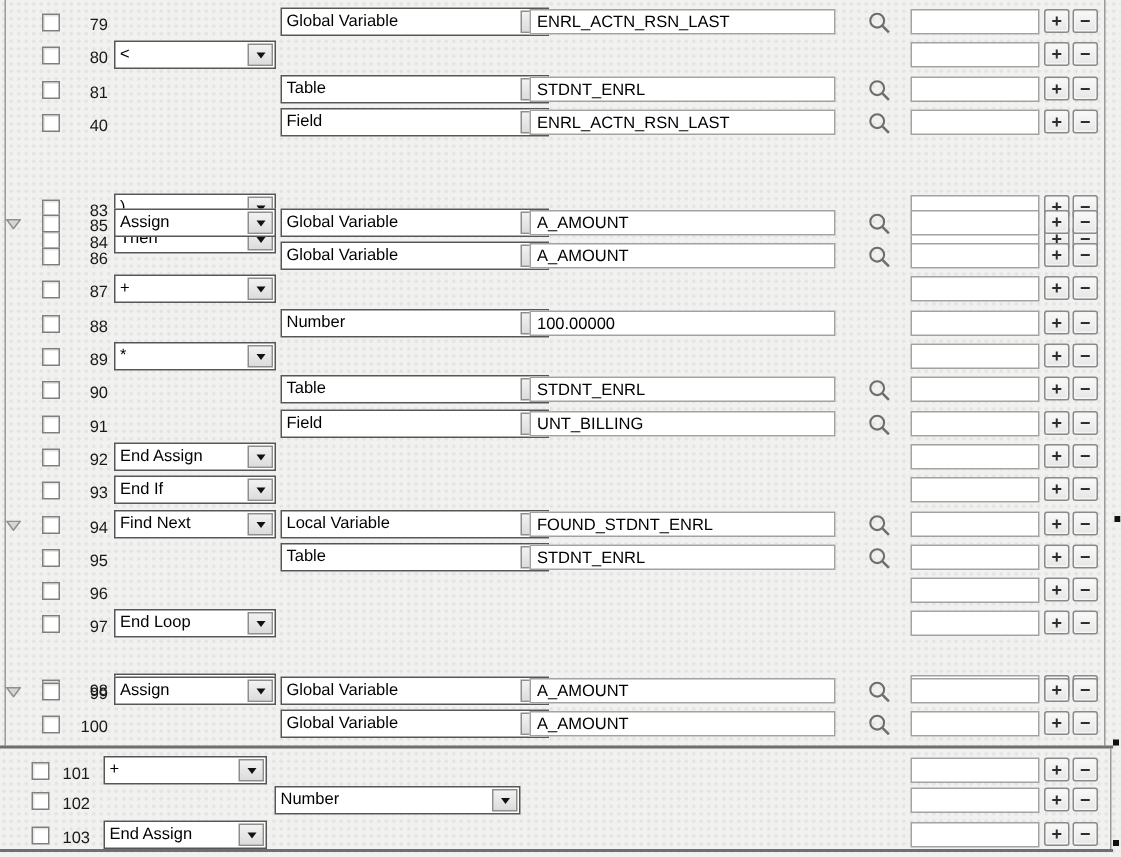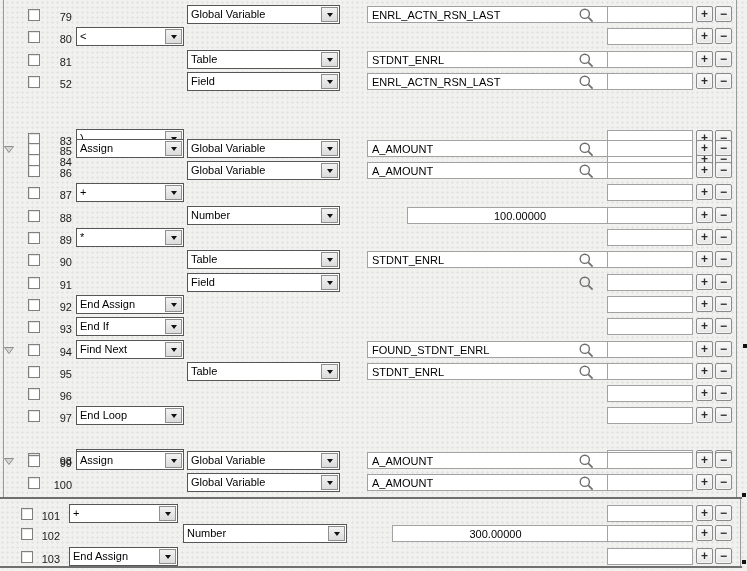--- a/index.html
+++ b/index.html
@@ -19,43 +19,43 @@
     box-shadow:inset 1px 1px 0 rgba(0,0,0,0.10);
   }
   .num{
     left:30px;top:5px;width:42px;height:16px;line-height:16px;
     text-align:right;font-size:11px;color:#1a1a1a;
   }
   .dd{
     top:1px;height:19px;background:#fff;border:1px solid #565656;
   }
   .dd1{left:76px;width:108px;}
-  .dd2{left:187px;width:153px;}
+  .dd2{left:187px;width:179px;}
   .dd-label{
     display:block;margin:1px 18px 0 3px;font-size:11px;line-height:15px;
     white-space:nowrap;overflow:hidden;color:#000;
   }
   .dd-arrow{
     position:absolute;top:1px;right:1px;bottom:1px;width:15px;
     background:linear-gradient(#f2f2f2,#dcdcdc);
     border:1px solid #8e8e8e;
     display:flex;align-items:center;justify-content:center;
   }
   .dd-arrow::after{
     content:"";width:0;height:0;
     border-left:3.5px solid transparent;border-right:3.5px solid transparent;
     border-top:4px solid #111;
   }
   .field{
     top:2px;height:17px;background:#fff;border:1px solid #a2a2a2;
     font-family:"Liberation Sans", sans-serif;font-size:11px;color:#000;
     padding:0 4px;outline:none;
   }
-  .val{left:367px;width:242px;}
-  .val.right{text-align:center;padding-right:20px;margin-left:40px;}
+  .val{left:353px;width:204px;}
+  .val.right{text-align:left;padding-right:20px;}
   .f2{left:607px;width:86px;}
   .lookup{left:578px;top:3px;width:17px;height:17px;cursor:pointer;}
   .btn{
     top:2px;width:17px;height:16px;border:1px solid #8a8a8a;border-radius:2px;
     background:linear-gradient(#fafafa,#e6e6e6);
     box-shadow:inset 0 0 0 1px #f5f5f5;
     font-size:12px;font-weight:bold;color:#2b2b2b;
     display:flex;align-items:center;justify-content:center;line-height:12px;
     cursor:pointer;
   }
@@ -136,21 +136,21 @@
       <line x1="10.3" y1="10.3" x2="14.6" y2="14.6" stroke="#6e6e6e" stroke-width="1.7"></line>
     </svg>
     <input class="field f2" style="">
     <span class="btn plus">+</span>
     <span class="btn minus">−</span>
   </div>
 
   <div class="row" style="top: 71px;">
 
     <span class="checkbox"></span>
-    <span class="num">52</span>
+    <span class="num">40</span>
 
     <span class="dd dd2">
       <span class="dd-label">Field</span>
       <span class="dd-arrow"></span>
     </span>
     <input class="field val" value="ENRL_ACTN_RSN_LAST" style="">
     <svg class="lookup" viewBox="0 0 17 17">
       <circle cx="6.8" cy="6.8" r="4.6" fill="none" stroke="#6e6e6e" stroke-width="1.4"></circle>
       <line x1="10.3" y1="10.3" x2="14.6" y2="14.6" stroke="#6e6e6e" stroke-width="1.7"></line>
     </svg>
@@ -170,20 +170,24 @@
 
     <input class="field f2" style="">
     <span class="btn plus">+</span>
     <span class="btn minus">−</span>
   </div>
 
   <div class="row" style="top: 116px; margin-top: 33px;">
 
     <span class="checkbox"></span>
     <span class="num">84</span>
+    <span class="dd dd1">
+      <span class="dd-label">Then</span>
+      <span class="dd-arrow"></span>
+    </span>
 
     <input class="field f2" style="">
     <span class="btn plus">+</span>
     <span class="btn minus">−</span>
   </div>
 
   <div class="row" style="top: 138px;">
     <svg class="expander" viewBox="0 0 10 7">
       <polygon points="0.5,0.5 9.5,0.5 5,6.5" fill="#d6d6d6" stroke="#8f8f8f" stroke-width="1"></polygon>
     </svg>
@@ -291,20 +295,21 @@
 
   <div class="row" style="top: 272px;">
 
     <span class="checkbox"></span>
     <span class="num">91</span>
 
     <span class="dd dd2">
       <span class="dd-label">Field</span>
       <span class="dd-arrow"></span>
     </span>
+    <input class="field val" value="UNT_BILLING" style="">
     <svg class="lookup" viewBox="0 0 17 17">
       <circle cx="6.8" cy="6.8" r="4.6" fill="none" stroke="#6e6e6e" stroke-width="1.4"></circle>
       <line x1="10.3" y1="10.3" x2="14.6" y2="14.6" stroke="#6e6e6e" stroke-width="1.7"></line>
     </svg>
     <input class="field f2" style="">
     <span class="btn plus">+</span>
     <span class="btn minus">−</span>
   </div>
 
   <div class="row" style="top: 294px;">
@@ -338,20 +343,24 @@
   <div class="row" style="top: 339px;">
     <svg class="expander" viewBox="0 0 10 7">
       <polygon points="0.5,0.5 9.5,0.5 5,6.5" fill="#d6d6d6" stroke="#8f8f8f" stroke-width="1"></polygon>
     </svg>
     <span class="checkbox"></span>
     <span class="num">94</span>
     <span class="dd dd1">
       <span class="dd-label">Find Next</span>
       <span class="dd-arrow"></span>
     </span>
+    <span class="dd dd2">
+      <span class="dd-label">Local Variable</span>
+      <span class="dd-arrow"></span>
+    </span>
     <input class="field val" value="FOUND_STDNT_ENRL" style="">
     <svg class="lookup" viewBox="0 0 17 17">
       <circle cx="6.8" cy="6.8" r="4.6" fill="none" stroke="#6e6e6e" stroke-width="1.4"></circle>
       <line x1="10.3" y1="10.3" x2="14.6" y2="14.6" stroke="#6e6e6e" stroke-width="1.7"></line>
     </svg>
     <input class="field f2" style="">
     <span class="btn plus">+</span>
     <span class="btn minus">−</span>
   </div>
 
@@ -471,21 +480,20 @@
 
   <div class="row lower" style="top: 523px;">
 
     <span class="checkbox"></span>
     <span class="num">102</span>
 
     <span class="dd dd2">
       <span class="dd-label">Number</span>
       <span class="dd-arrow"></span>
     </span>
-    <input class="field val right" value="300.00000" style="">
 
     <input class="field f2" style="">
     <span class="btn plus">+</span>
     <span class="btn minus">−</span>
   </div>
 
   <div class="row lower" style="top: 546px;">
 
     <span class="checkbox"></span>
     <span class="num">103</span>

